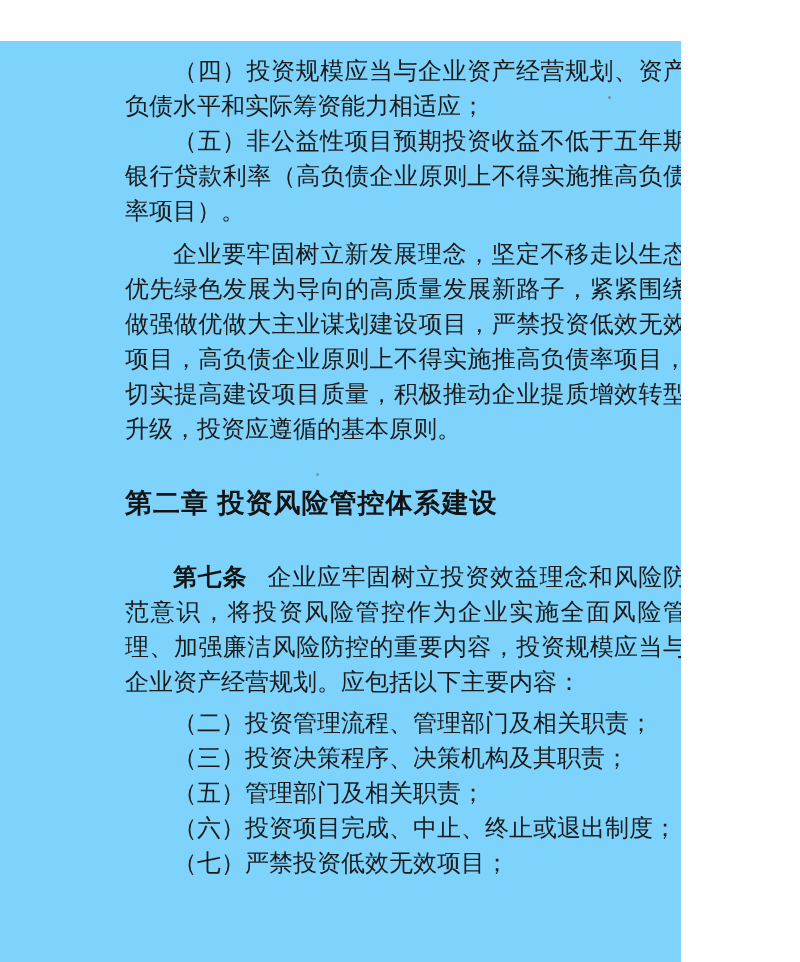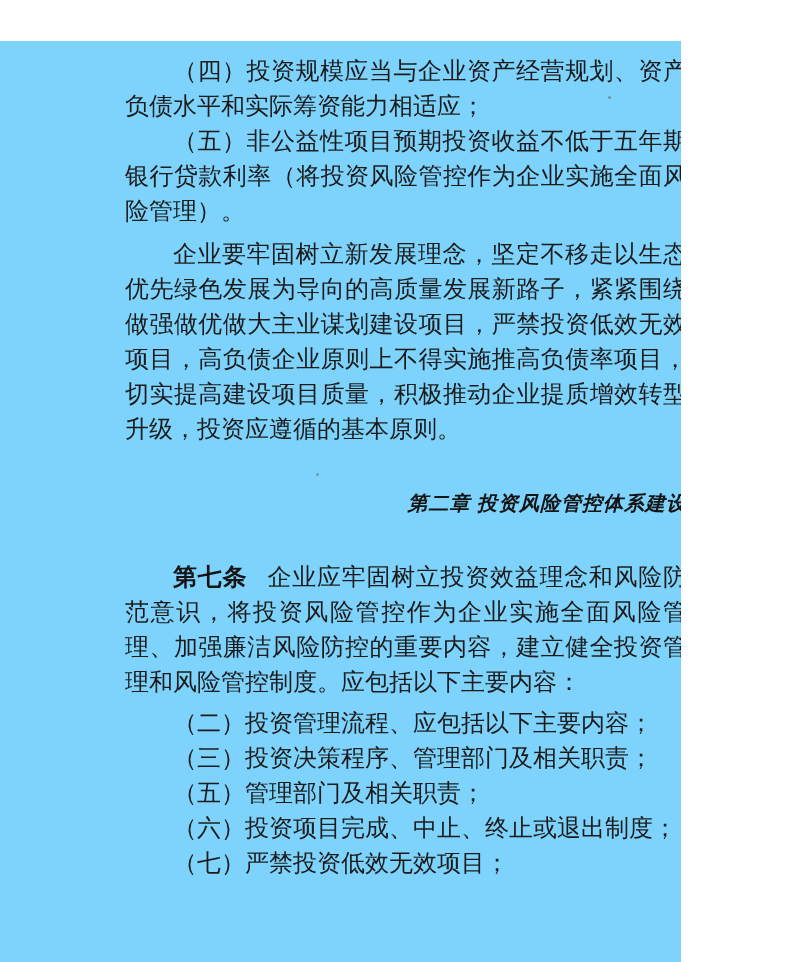--- a/index.html
+++ b/index.html
@@ -31,27 +31,26 @@
     text-indent: 2em;
     font-family: "Liberation Serif", "DejaVu Serif", serif;
   }
 
   .para-gap { margin-top: 8px; }
 
   .chapter {
     margin: 39px 0 0 0;
     font-family: "Liberation Sans", "DejaVu Sans", sans-serif;
     font-weight: bold;
-    font-size: 20px;
+    font-size: 27px;
     line-height: 35px;
     letter-spacing: 1px;
-    text-align: right;
+    text-align: left;
     text-indent: 0;
     color: #141414;
-    font-style: italic;
   }
 
   .article { margin-top: 38px; }
 
   .article-label {
     font-family: "Liberation Sans", "DejaVu Sans", sans-serif;
     font-weight: bold;
     color: #141414;
     margin-right: 0.85em;
   }
@@ -91,31 +90,31 @@
 </style>
 </head>
 <body>
 
 <div class="page">
 
   <div class="content">
 
     <p class="body-para">（四）投资规模应当与企业资产经营规划、资产负债水平和实际筹资能力相适应；</p>
 
-    <p class="body-para">（五）非公益性项目预期投资收益不低于五年期银行贷款利率（将投资风险管控作为企业实施全面风险管理）。</p>
+    <p class="body-para">（五）非公益性项目预期投资收益不低于五年期银行贷款利率（高负债企业原则上不得实施推高负债率项目）。</p>
 
     <p class="body-para para-gap">企业要牢固树立新发展理念，坚定不移走以生态优先绿色发展为导向的高质量发展新路子，紧紧围绕做强做优做大主业谋划建设项目，严禁投资低效无效项目，高负债企业原则上不得实施推高负债率项目，切实提高建设项目质量，积极推动企业提质增效转型升级，投资应遵循的基本原则。</p>
 
     <h2 class="chapter">第二章 投资风险管控体系建设</h2>
 
-    <p class="body-para article"><span class="article-label">第七条</span><span>企业应牢固树立投资效益理念和风险防范意识，将投资风险管控作为企业实施全面风险管理、加强廉洁风险防控的重要内容，建立健全投资管理和风险管控制度。应包括以下主要内容：</span></p>
+    <p class="body-para article"><span class="article-label">第七条</span><span>企业应牢固树立投资效益理念和风险防范意识，将投资风险管控作为企业实施全面风险管理、加强廉洁风险防控的重要内容，投资规模应当与企业资产经营规划。应包括以下主要内容：</span></p>
 
     <div class="list">
-      <p class="body-para">（二）投资管理流程、应包括以下主要内容；</p>
-      <p class="body-para">（三）投资决策程序、管理部门及相关职责；</p>
+      <p class="body-para">（二）投资管理流程、管理部门及相关职责；</p>
+      <p class="body-para">（三）投资决策程序、决策机构及其职责；</p>
       <p class="body-para">（五）管理部门及相关职责；</p>
       <p class="body-para">（六）投资项目完成、中止、终止或退出制度；</p>
       <p class="body-para">（七）严禁投资低效无效项目；</p>
     </div>
 
   </div>
 
   <div class="page-number">4</div>
 
   <span class="speck s1"></span>

